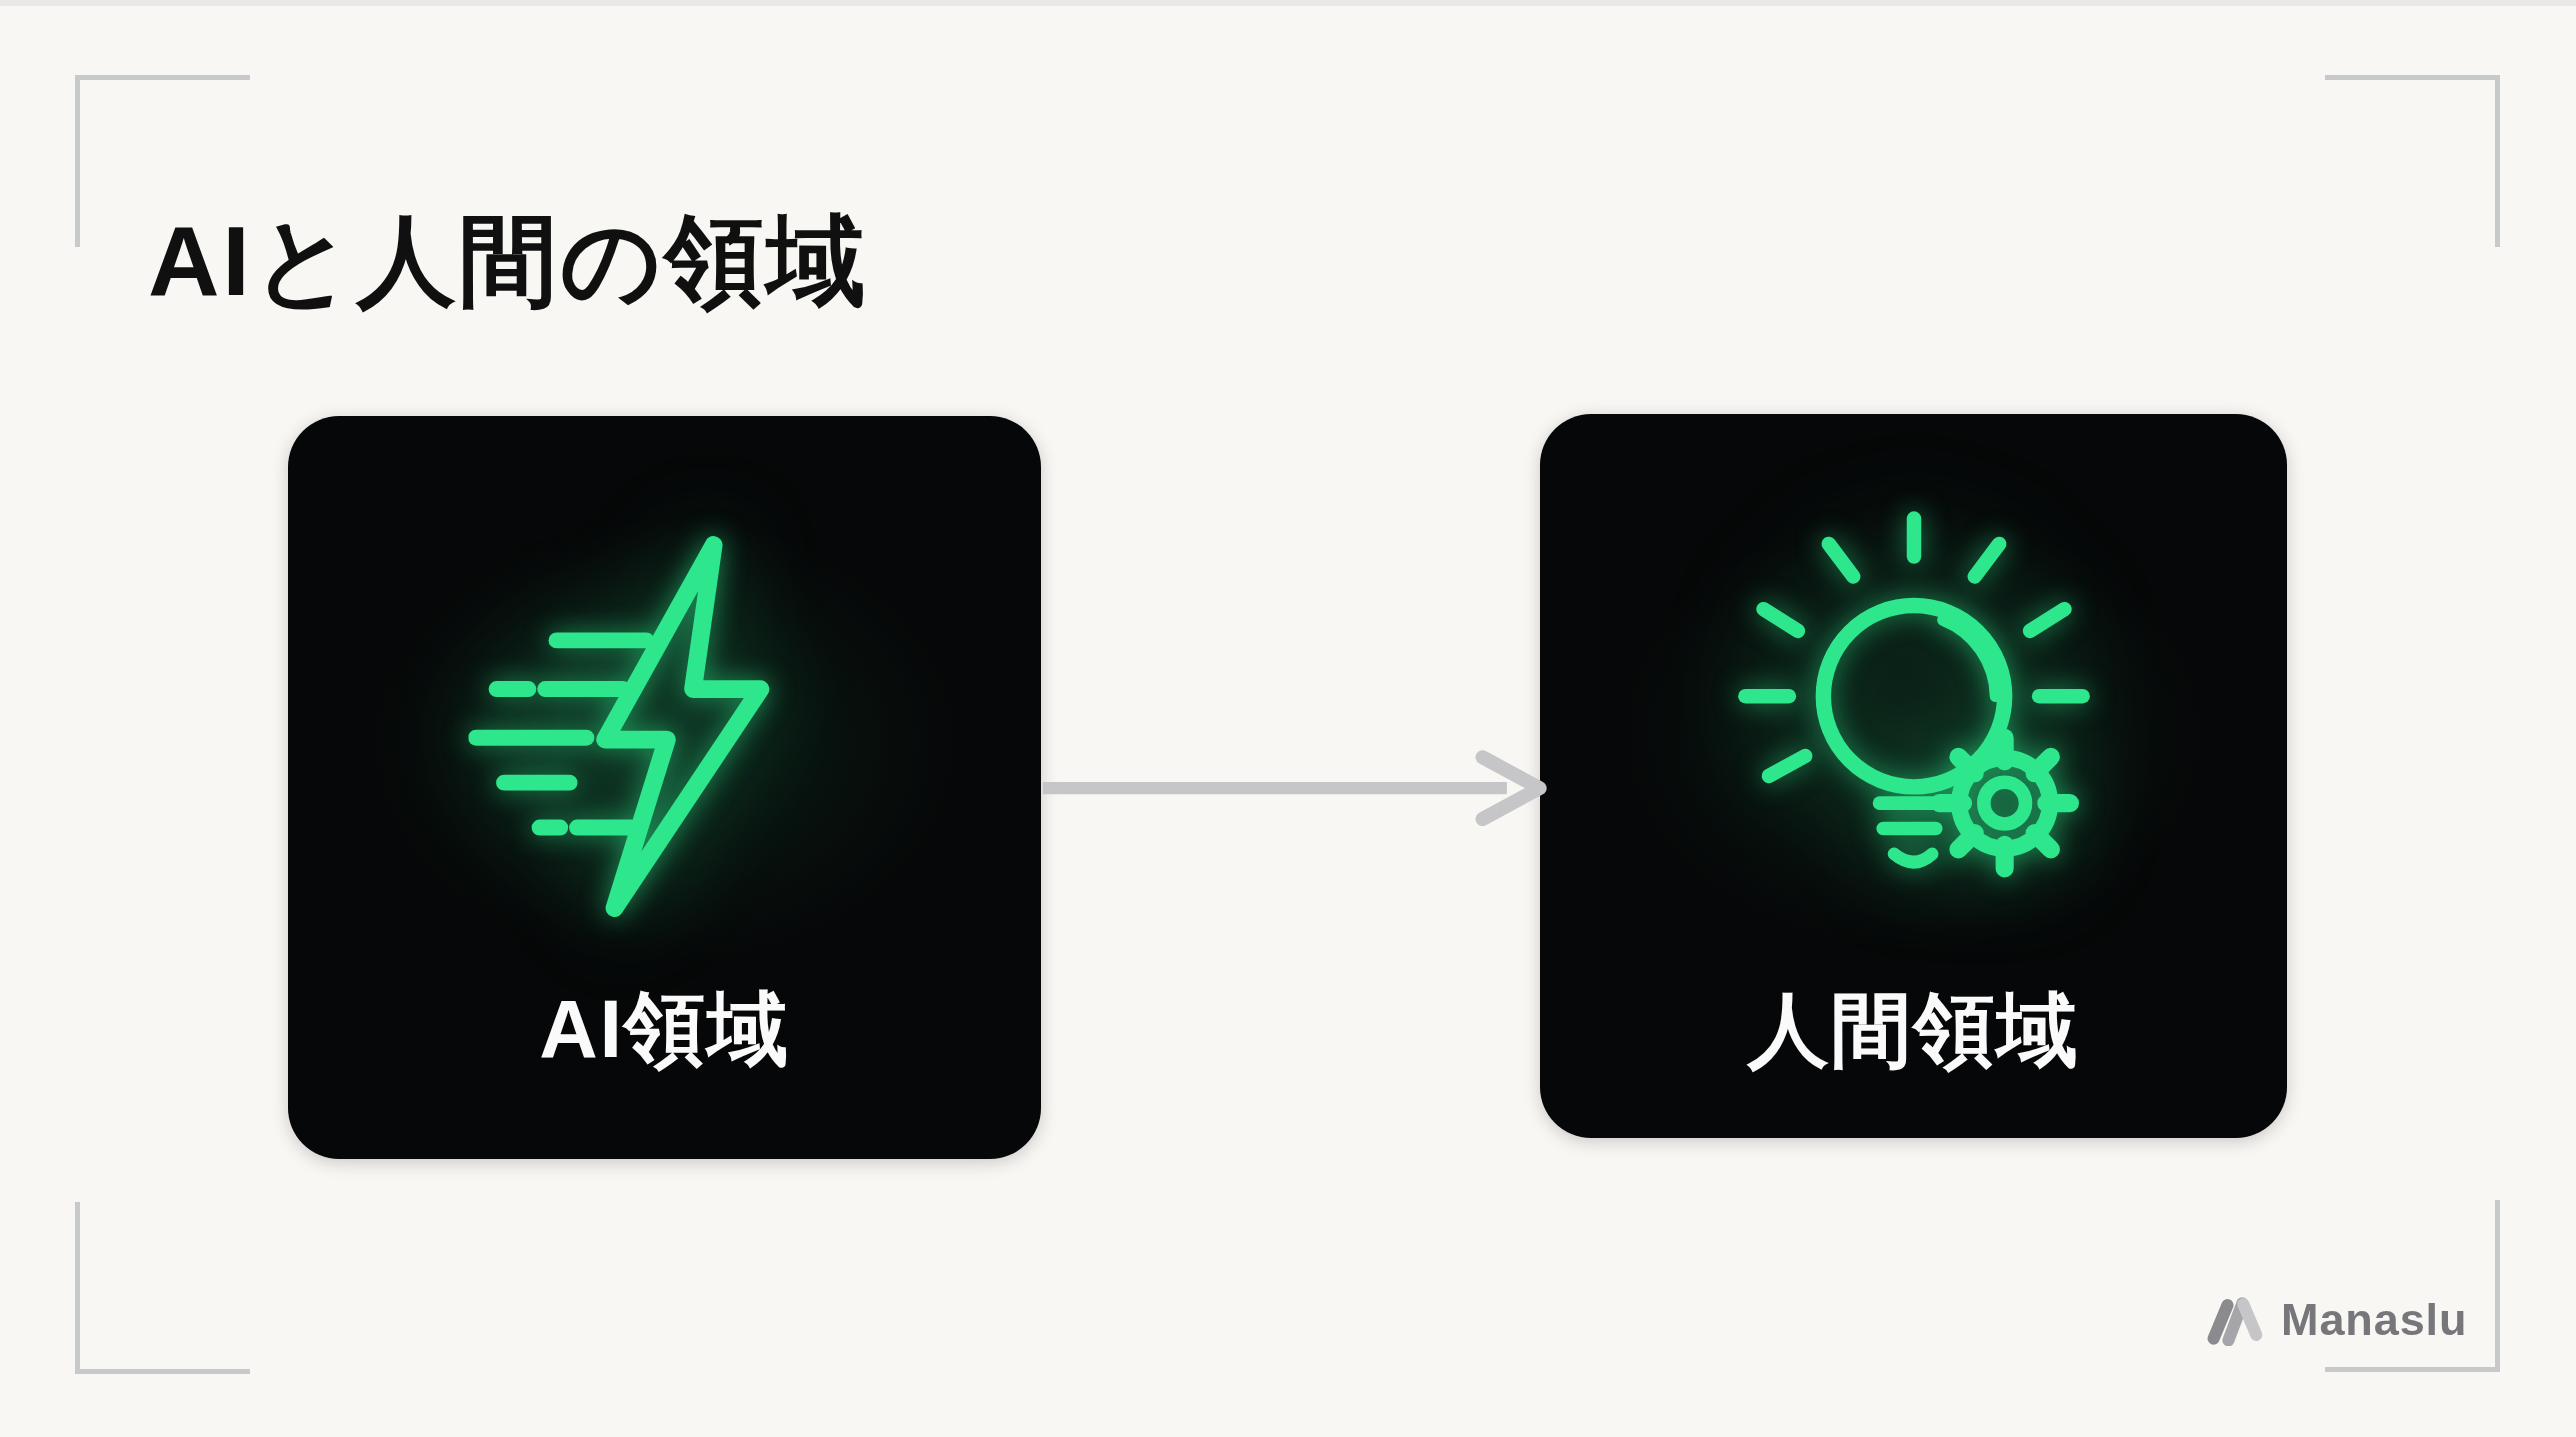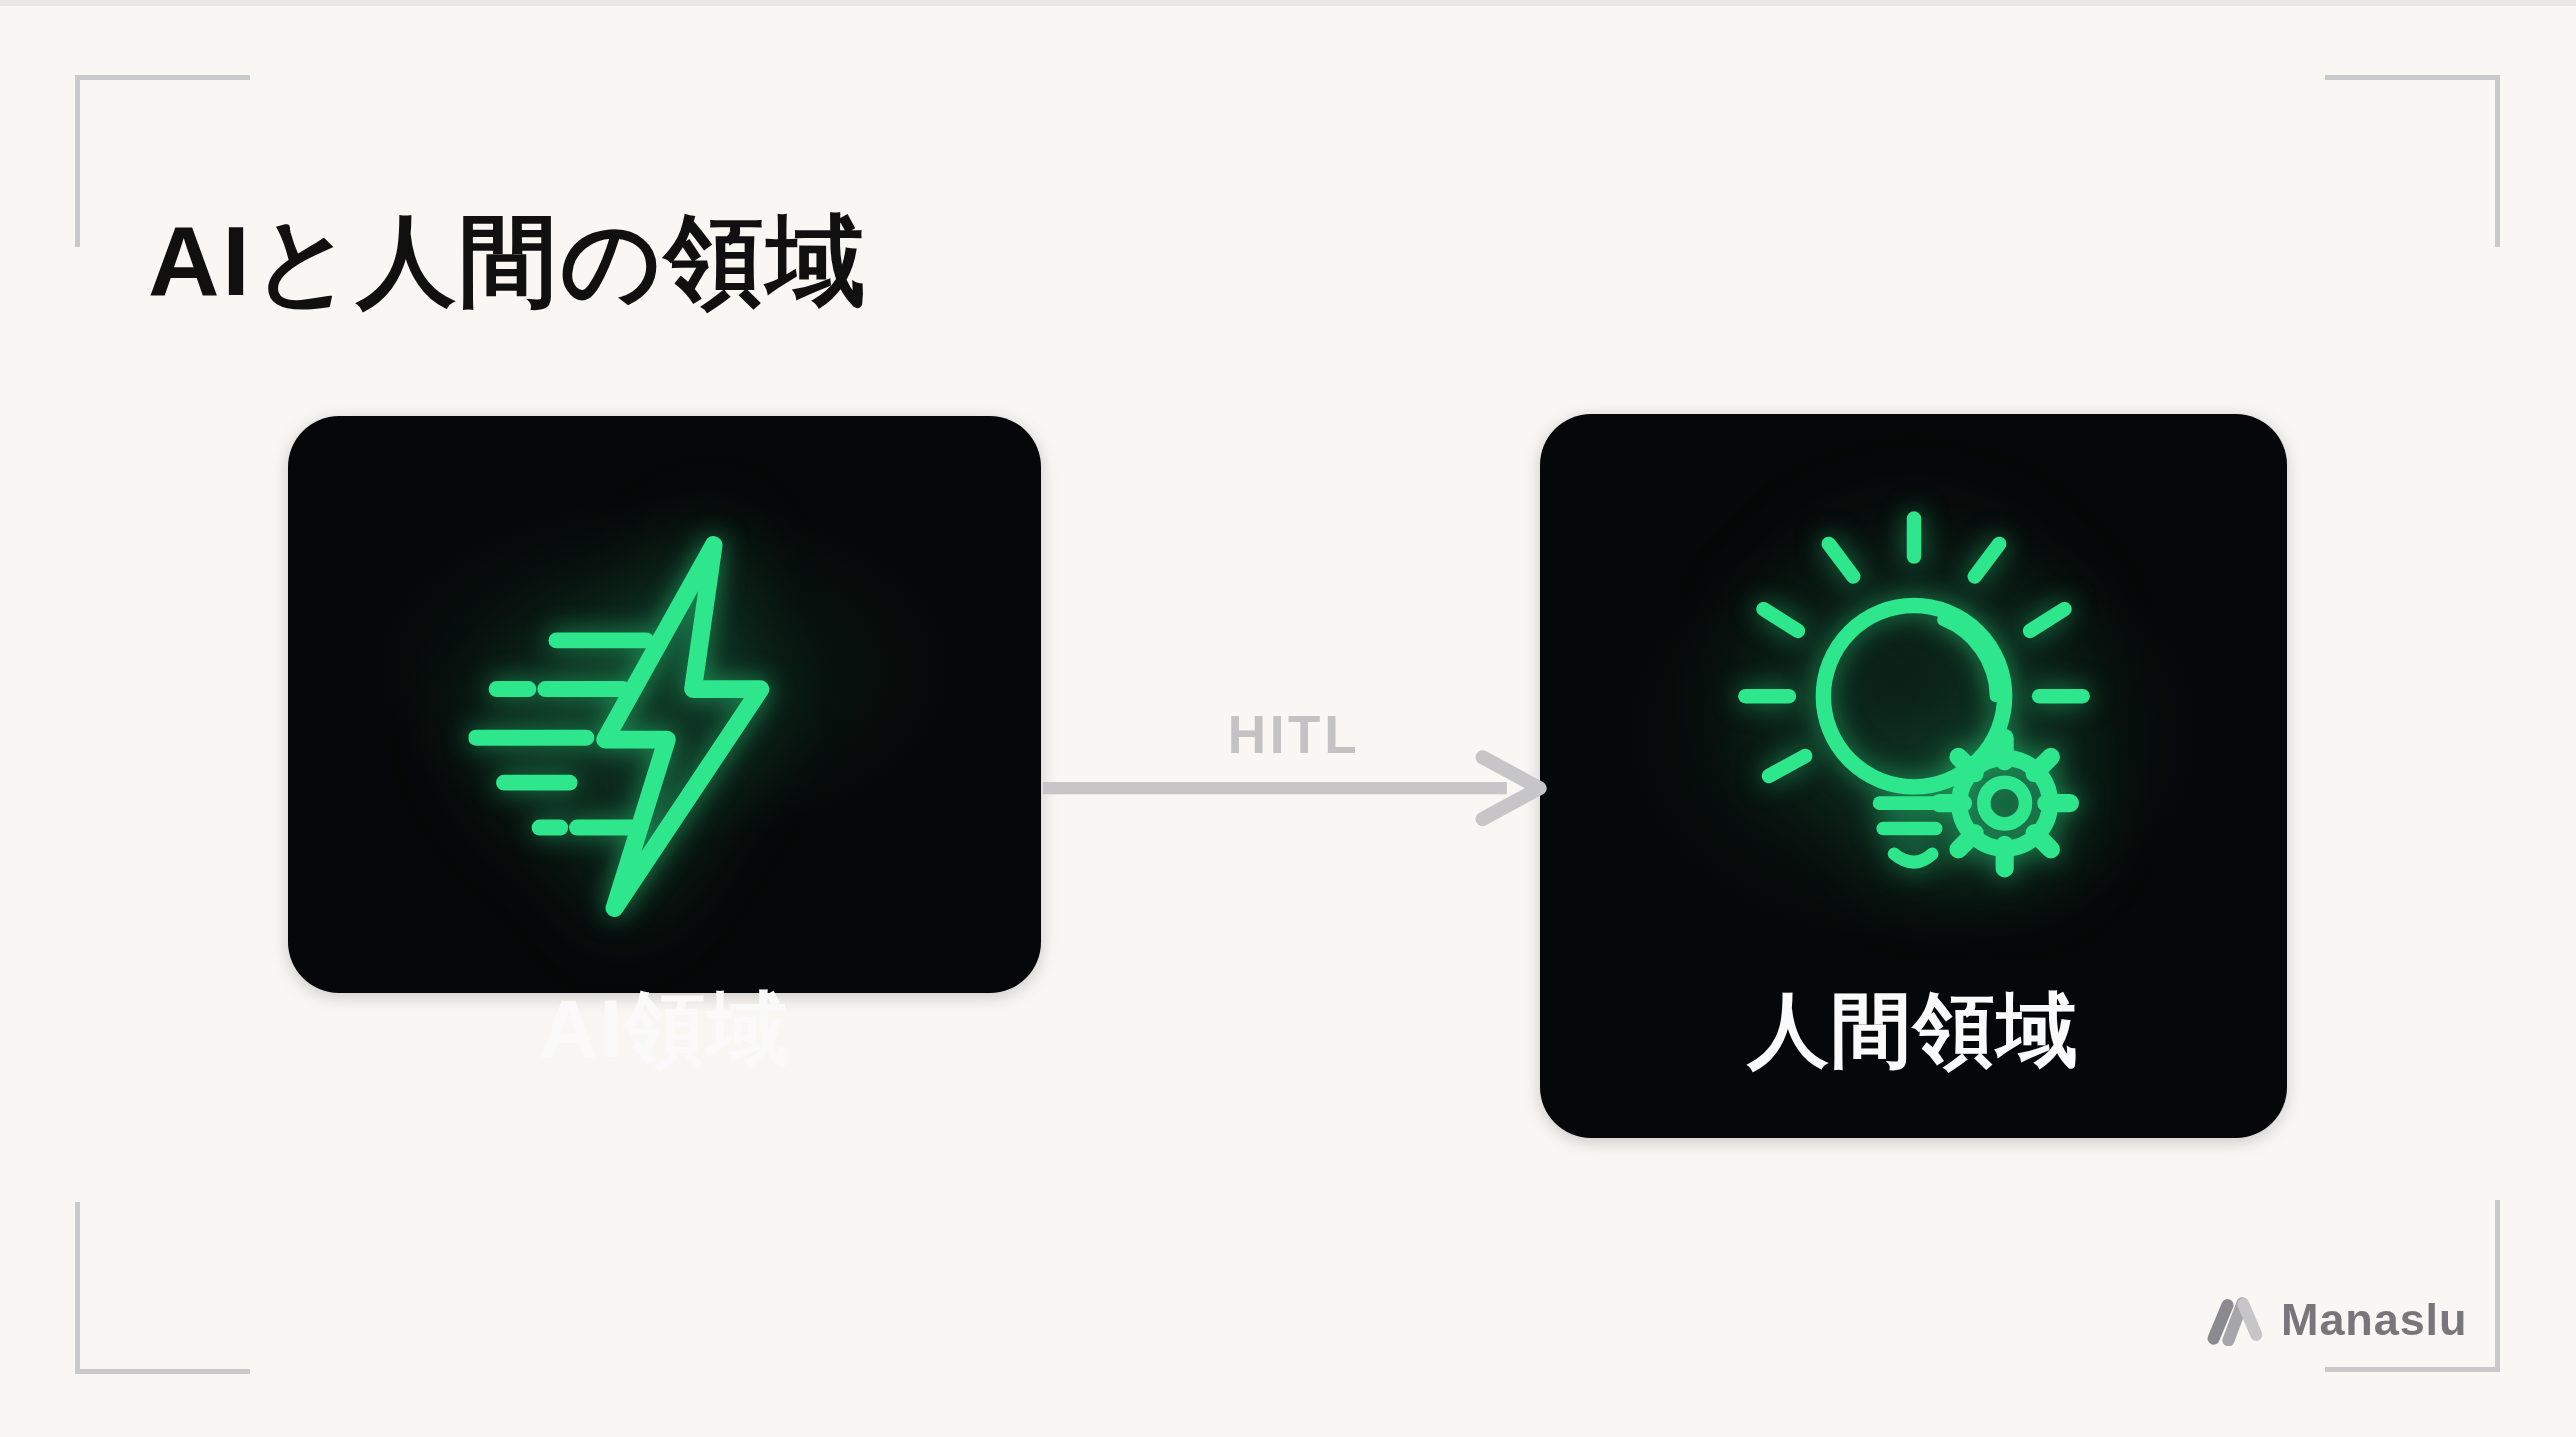--- a/index.html
+++ b/index.html
@@ -23,21 +23,21 @@
     position:absolute;left:148px;top:137px;
     font-size:99px;font-weight:900;color:#101010;
     letter-spacing:2.8px;line-height:1.05;white-space:nowrap;
   }
 
   .card{
     position:absolute;border-radius:51px;
     background:radial-gradient(55% 42% at 50% 44%, rgba(46,231,140,0.10) 0%, rgba(46,231,140,0.0) 72%),#060708;
     box-shadow:0 3.7px 17px rgba(0,0,0,0.18);
   }
-  .card.ai{left:288px;top:410px;width:753px;height:577px;}
+  .card.ai{left:288px;top:410px;width:753px;height:743px;}
   .card.human{left:1540px;top:408px;width:747px;height:724px;font-family:Liberation Serif, serif;}
 
   .card-icon{
     position:absolute;left:50%;transform:translateX(-50%);
     filter:drop-shadow(0 0 13px rgba(46,231,140,.55)) drop-shadow(0 0 45px rgba(46,231,140,.30));
   }
   .card.ai .card-icon{top:114px;}
   .card.human .card-icon{top:90px;}
 
   .card-label{
@@ -118,21 +118,20 @@
         <path d="M363 363 L381 381" stroke-width="20"></path>
         <path d="M381 279 L363 297" stroke-width="20"></path>
         <path d="M297 363 L279 381" stroke-width="20"></path>
         <circle cx="330" cy="330" r="50" stroke-width="18"></circle>
         <circle cx="330" cy="330" r="23" stroke-width="15"></circle>
       </g>
     </svg>
     <div class="card-label">人間領域</div>
   </div>
 
-  <div class="hitl-label">HITL</div>
   <svg class="arrow-svg" width="510" height="117" viewBox="0 0 545 125" fill="none">
     <path d="M4 60 H500" stroke="#c6c6c8" stroke-width="13"></path>
     <path d="M474 27 L535 60 L474 93" stroke="#c6c6c8" stroke-width="15" stroke-linecap="round" stroke-linejoin="round"></path>
   </svg>
 
   <div class="brand">
     <svg width="64" height="52" viewBox="0 0 68 56" fill="none" stroke-linecap="round">
       <path d="M12 48 L27 12" stroke="#8b8b8f" stroke-width="13"></path>
       <path d="M28 50 L43 10" stroke="#a6a6aa" stroke-width="13"></path>
       <path d="M44 11 L58 44" stroke="#c6c6c9" stroke-width="13"></path>

